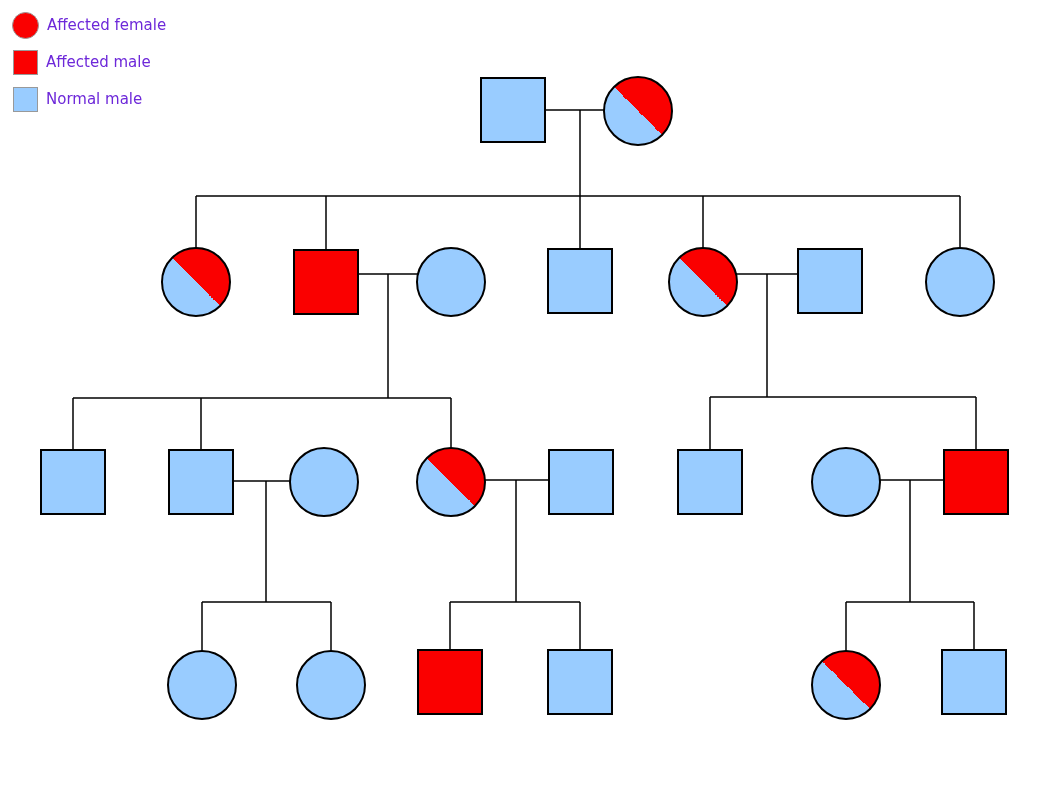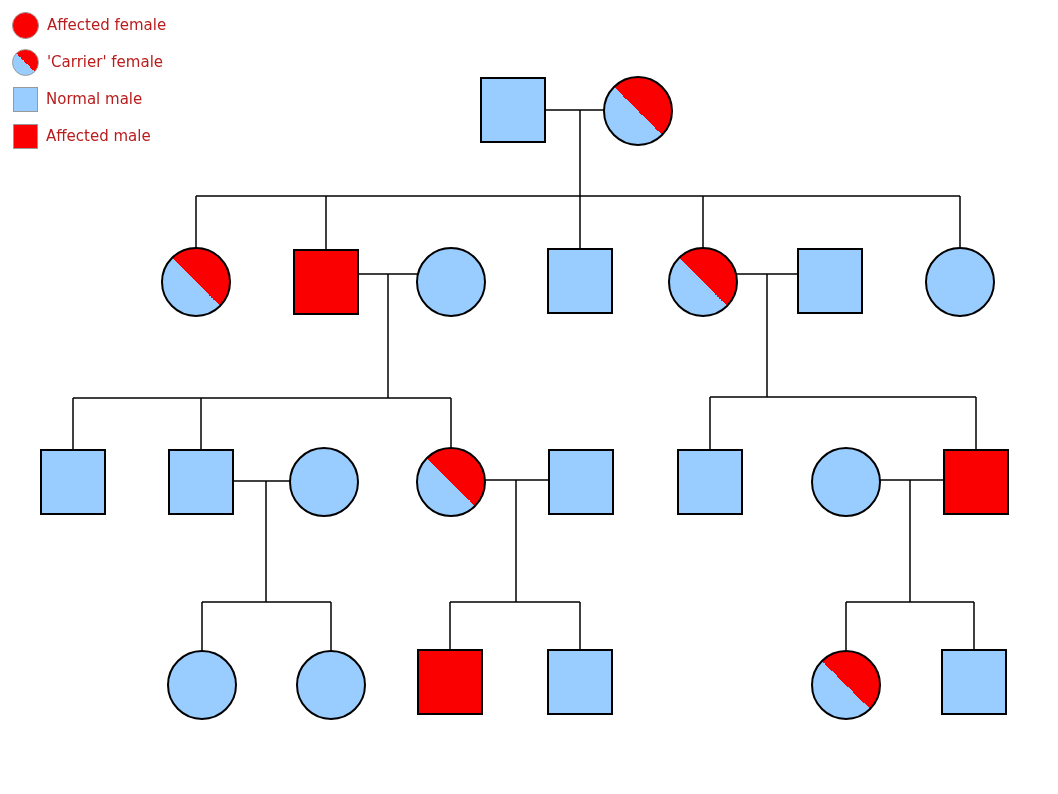--- a/index.html
+++ b/index.html
@@ -28,44 +28,40 @@
   .sym.circle { width: 27px; height: 27px; border-radius: 50%; }
   .sym.square { width: 25px; height: 25px; margin-left: 1px; }
   .sym.affected { background: var(--affected, #fa0000); }
   .sym.normal { background: var(--normal, #99ccff); }
   .sym.carrier {
     background: linear-gradient(225deg,
       var(--affected, #fa0000) 0 50%,
       var(--normal, #99ccff) 50% 100%);
   }
   .lab {
-    margin-left: 8px; font-size: 15px; color: #b91c1c;
+    margin-left: 8px; font-size: 15px; color: #6d28d9;
     white-space: nowrap; line-height: 1;
   }
 </style>
 </head>
 <body>
 
 <div id="app">
   <div id="legend" class="legend">
       <div class="legend-row">
         <span class="sym circle affected"></span>
         <span class="lab">Affected female</span>
       </div>
       <div class="legend-row">
-        <span class="sym circle carrier"></span>
-        <span class="lab">'Carrier' female</span>
+        <span class="sym square affected"></span>
+        <span class="lab">Affected male</span>
       </div>
       <div class="legend-row">
         <span class="sym square normal"></span>
         <span class="lab">Normal male</span>
-      </div>
-      <div class="legend-row">
-        <span class="sym square affected"></span>
-        <span class="lab">Affected male</span>
       </div>
     </div>
   <svg id="pedigree" width="1058" height="794" viewBox="0 0 1058 794">
       <defs>
         <linearGradient id="carrierGrad" x1="1" y1="0" x2="0" y2="1">
           <stop offset="0.5" stop-color="#fa0000"></stop>
           <stop offset="0.5" stop-color="#99ccff"></stop>
         </linearGradient>
       </defs>
       <line x1="540" y1="110" x2="610" y2="110" stroke="#000000" stroke-width="1.5"></line>

